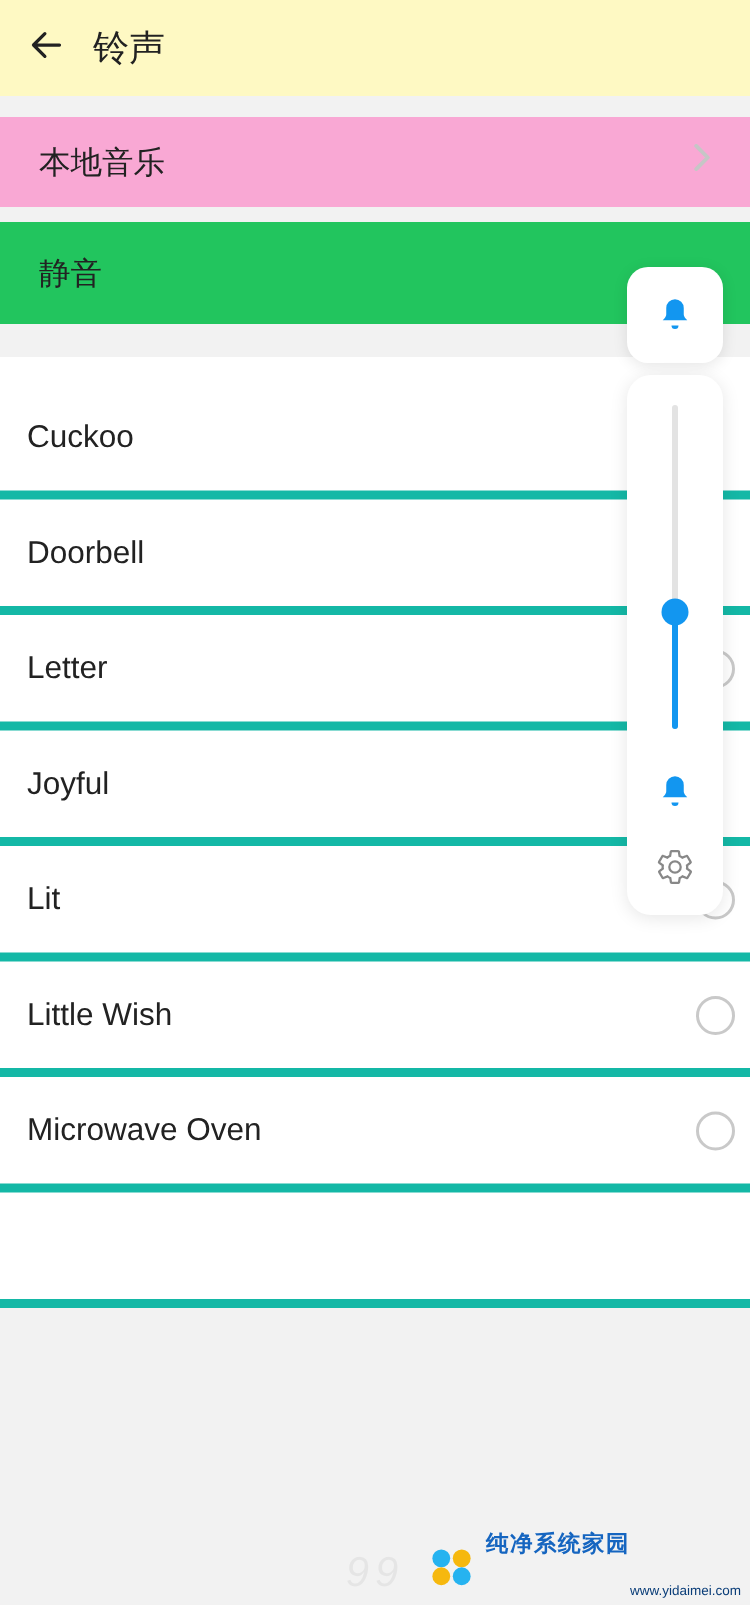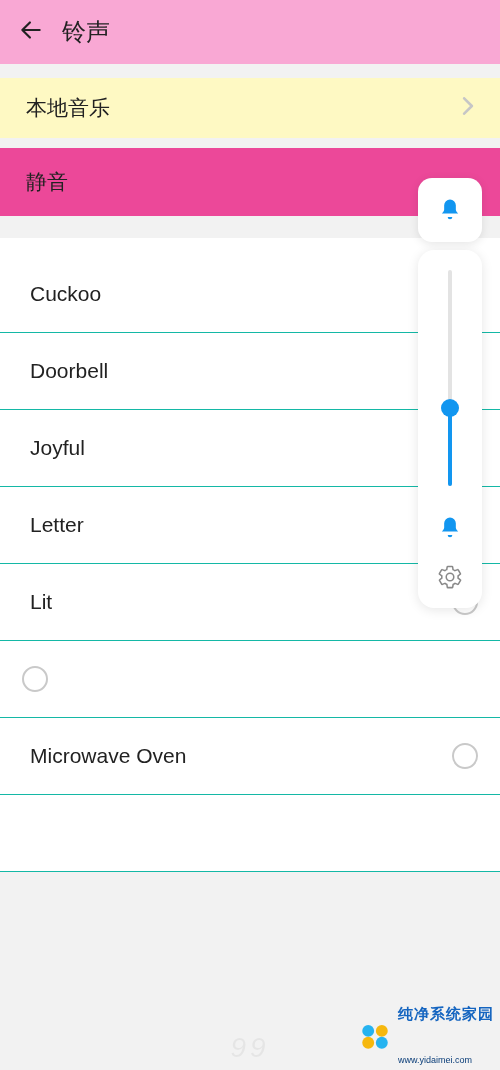--- a/index.html
+++ b/index.html
@@ -7,71 +7,72 @@
       width: 500px;
       height: 1070px;
       font-family: -apple-system, "Helvetica Neue", Arial, sans-serif;
       background: #f2f2f2;
       color: #222;
       overflow: hidden;
       position: relative;
     }
     .topbar {
       height: 64px;
-      background: #f9a8d4;
+      background: #fef9c3;
       display: flex;
       align-items: center;
       padding: 0 18px;
     }
     .back-arrow {
       font-size: 26px;
       font-weight: 400;
       margin-right: 18px;
       line-height: 1;
     }
     .title {
       font-size: 24px;
       font-weight: 500;
     }
     .section-local {
-      background: #fef9c3;
+      background: #f9a8d4;
       padding: 16px 26px 16px 26px;
       display: flex;
       align-items: center;
       justify-content: space-between;
       margin-top: 4px;
+      font-family: Liberation Mono, monospace;
     }
     .section-local .label {
       font-size: 21px;
       color: #222;
     }
     .chevron { color: #c6c6c6; font-size: 20px; }
     .gap-thin { height: 10px; }
     .gap-thick { height: 22px; }
     .row-silent {
-      background: #ec4899;
+      background: #22c55e;
       padding: 20px 26px;
       font-size: 21px;
     }
     .sys-block {
       background: #fff;
       padding-top: 18px;
     }
     .sys-header {
       font-size: 17px;
       color: #9a9a9a;
       padding: 0 26px 6px 26px;
     }
     .tone-row {
       display: flex;
       align-items: center;
       justify-content: space-between;
-      padding: 0 22px;
+      padding: 0 10px;
       height: 77px;
-      border-bottom: 1px solid #14b8a6;
+      border-bottom: 6px solid #14b8a6;
       margin-left: 0;
     }
     .tone-row .name {
       font-size: 21px;
       color: #222;
       padding-left: 8px;
     }
     .radio {
       width: 26px;
       height: 26px;
@@ -154,21 +155,21 @@
       display: flex;
       align-items: center;
       justify-content: flex-end;
       padding: 0 6px;
       gap: 6px;
     }
     .wm-logo {
       width: 34px; height: 34px;
       position: relative;
     }
-    .wm-text { display:flex; flex-direction:column; line-height:1.1; }
+    .wm-text { display:flex; line-height:1.1; }
     .wm-top { font-size: 15px; font-weight:600; color:#1565c0; letter-spacing:1px;}
     .wm-sub { font-size: 9px; color:#0a3d78;margin-top:34px; }
     .wm-faint {
       position:absolute; bottom:6px; left:50%; transform:translateX(-50%);
       font-size:28px; color:rgba(0,0,0,0.05); letter-spacing:4px;font-style:italic;
     }
   </style>
 </head>
 <body>
 
@@ -201,32 +202,33 @@
 <div class="gap-thick"></div>
 
 <div class="sys-block">
   <div id="tones-container">
       <div class="tone-row no-radio">
         <span class="name">Cuckoo</span>
       </div>
       <div class="tone-row no-radio">
         <span class="name">Doorbell</span>
       </div>
+      <div class="tone-row">
+        <span class="name">Letter</span>
+        <span class="radio"></span>
+      </div>
       <div class="tone-row no-radio">
         <span class="name">Joyful</span>
       </div>
       <div class="tone-row">
-        <span class="name">Letter</span>
-        <span class="radio"></span>
-      </div>
-      <div class="tone-row">
         <span class="name">Lit</span>
         <span class="radio"></span>
       </div>
       <div class="tone-row">
+        <span class="name">Little Wish</span>
         <span class="radio"></span>
       </div>
       <div class="tone-row">
         <span class="name">Microwave Oven</span>
         <span class="radio"></span>
       </div>
       <div class="tone-row"></div>
     </div>
 </div>
 

